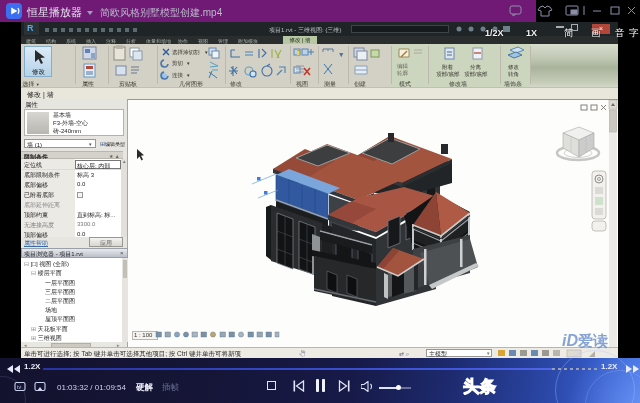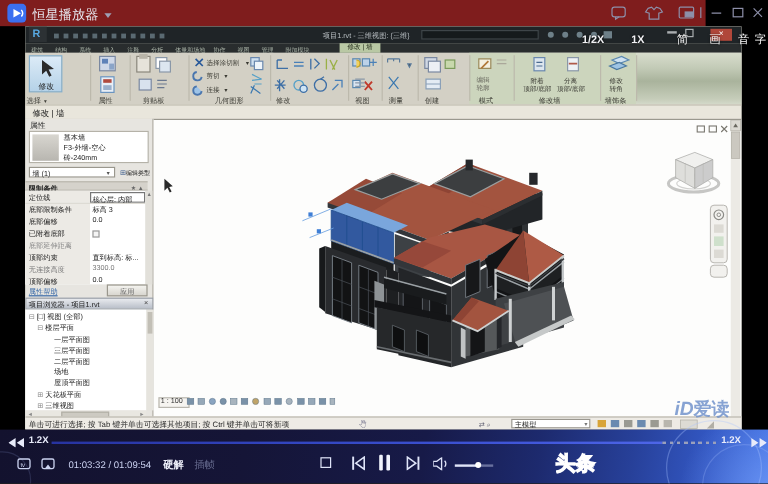--- a/index.html
+++ b/index.html
@@ -1,19 +1,19 @@
 <!DOCTYPE html>
 <html><head>
 <meta charset="utf-8">
 <style>
   * { margin:0; padding:0; box-sizing:border-box; }
   html,body { width:640px; height:403px; overflow:hidden; background:#000; }
   body { font-family:"Liberation Sans", sans-serif; position:relative; }
   .abs { position:absolute; }
-  #titlebar { left:0; top:0; width:588px; height:22px; background:#7f1d1d; }
+  #titlebar { left:0; top:0; width:536px; height:22px; background:#701a75; }
   #videoarea { left:0; top:22px; width:640px; height:336px; background:#000; }
   #revit { left:21px; top:22px; width:597px; height:336px; overflow:hidden; background:#d3d0c5; }
   .r-abs { position:absolute; }
   #rtitle { left:0; top:0; width:597px; height:14px; background:#1f2427; }
   #rtabs { left:0; top:14px; width:597px; height:8px; background:#292d2e; }
   #ribbon { left:0; top:22px; width:597px; height:43px; background:#d3d0c5; }
   #optbar { left:0; top:65px; width:597px; height:12px; background:#e9e6dc; border-top:1px solid #c2bfb2; }
   #props { left:0; top:77px; width:107px; height:259px; background:#e7e5e0; border-right:1px solid #a9a69c; }
   #view3d { left:107px; top:77px; width:490px; height:259px; background:#fdfdfc; border-top:1px solid #9a988e; }
   #statusbar { left:0; top:325px; width:597px; height:11px; background:#eeebe5; border-top:1px solid #b9b6ac; }
@@ -31,20 +31,21 @@
 </head>
 <body>
 
 <div id="titlebar" class="abs">
   <svg class="abs" style="left:6px; top:3px;" width="16" height="16" viewBox="0 0 16 16">
     <rect x="0" y="0" width="16" height="16" rx="4" fill="#3b6ff0"></rect>
     <path d="M5.2 4.5 L11.5 8 L5.2 11.5 Z" fill="#fff"></path>
     <path d="M11.8 5.2 A4.5 4.5 0 0 1 11.8 10.8" stroke="#fff" stroke-width="1.2" fill="none"></path>
   </svg>
   <div class="abs" style="left:27px; top:5px; font-size:11px; color:#e6e7ef;">恒星播放器 <span style="display:inline-block; width:0; height:0; border-left:3px solid transparent; border-right:3px solid transparent; border-top:4px solid #9ea0b5; margin-left:2px; vertical-align:middle;"></span></div>
+  <div class="abs" style="left:100px; top:6px; font-size:10px; color:#b9bbcb;">简欧风格别墅模型创建.mp4</div>
   <svg class="abs" style="left:508px; top:3px;" width="132" height="16" viewBox="0 0 132 16">
     <g stroke="#8d8fa9" stroke-width="1" fill="none">
       <rect x="2" y="3" width="11" height="8" rx="2"></rect>
       <path d="M5 11 L5 13 L8 11"></path>
       <path d="M32 4 l3 -1 l2 2 l2 -2 l3 1 l2 3 l-3 1 l0 5 l-8 0 l0 -5 l-3 -1 z"></path>
       <rect x="58" y="3" width="12" height="9" rx="1"></rect>
       <rect x="63" y="7" width="6" height="4" fill="#8d8fa9"></rect>
       <line x1="76" y1="3" x2="76" y2="12"></line>
       <line x1="85" y1="8" x2="93" y2="8"></line>
       <rect x="103" y="4" width="8" height="7"></rect>

